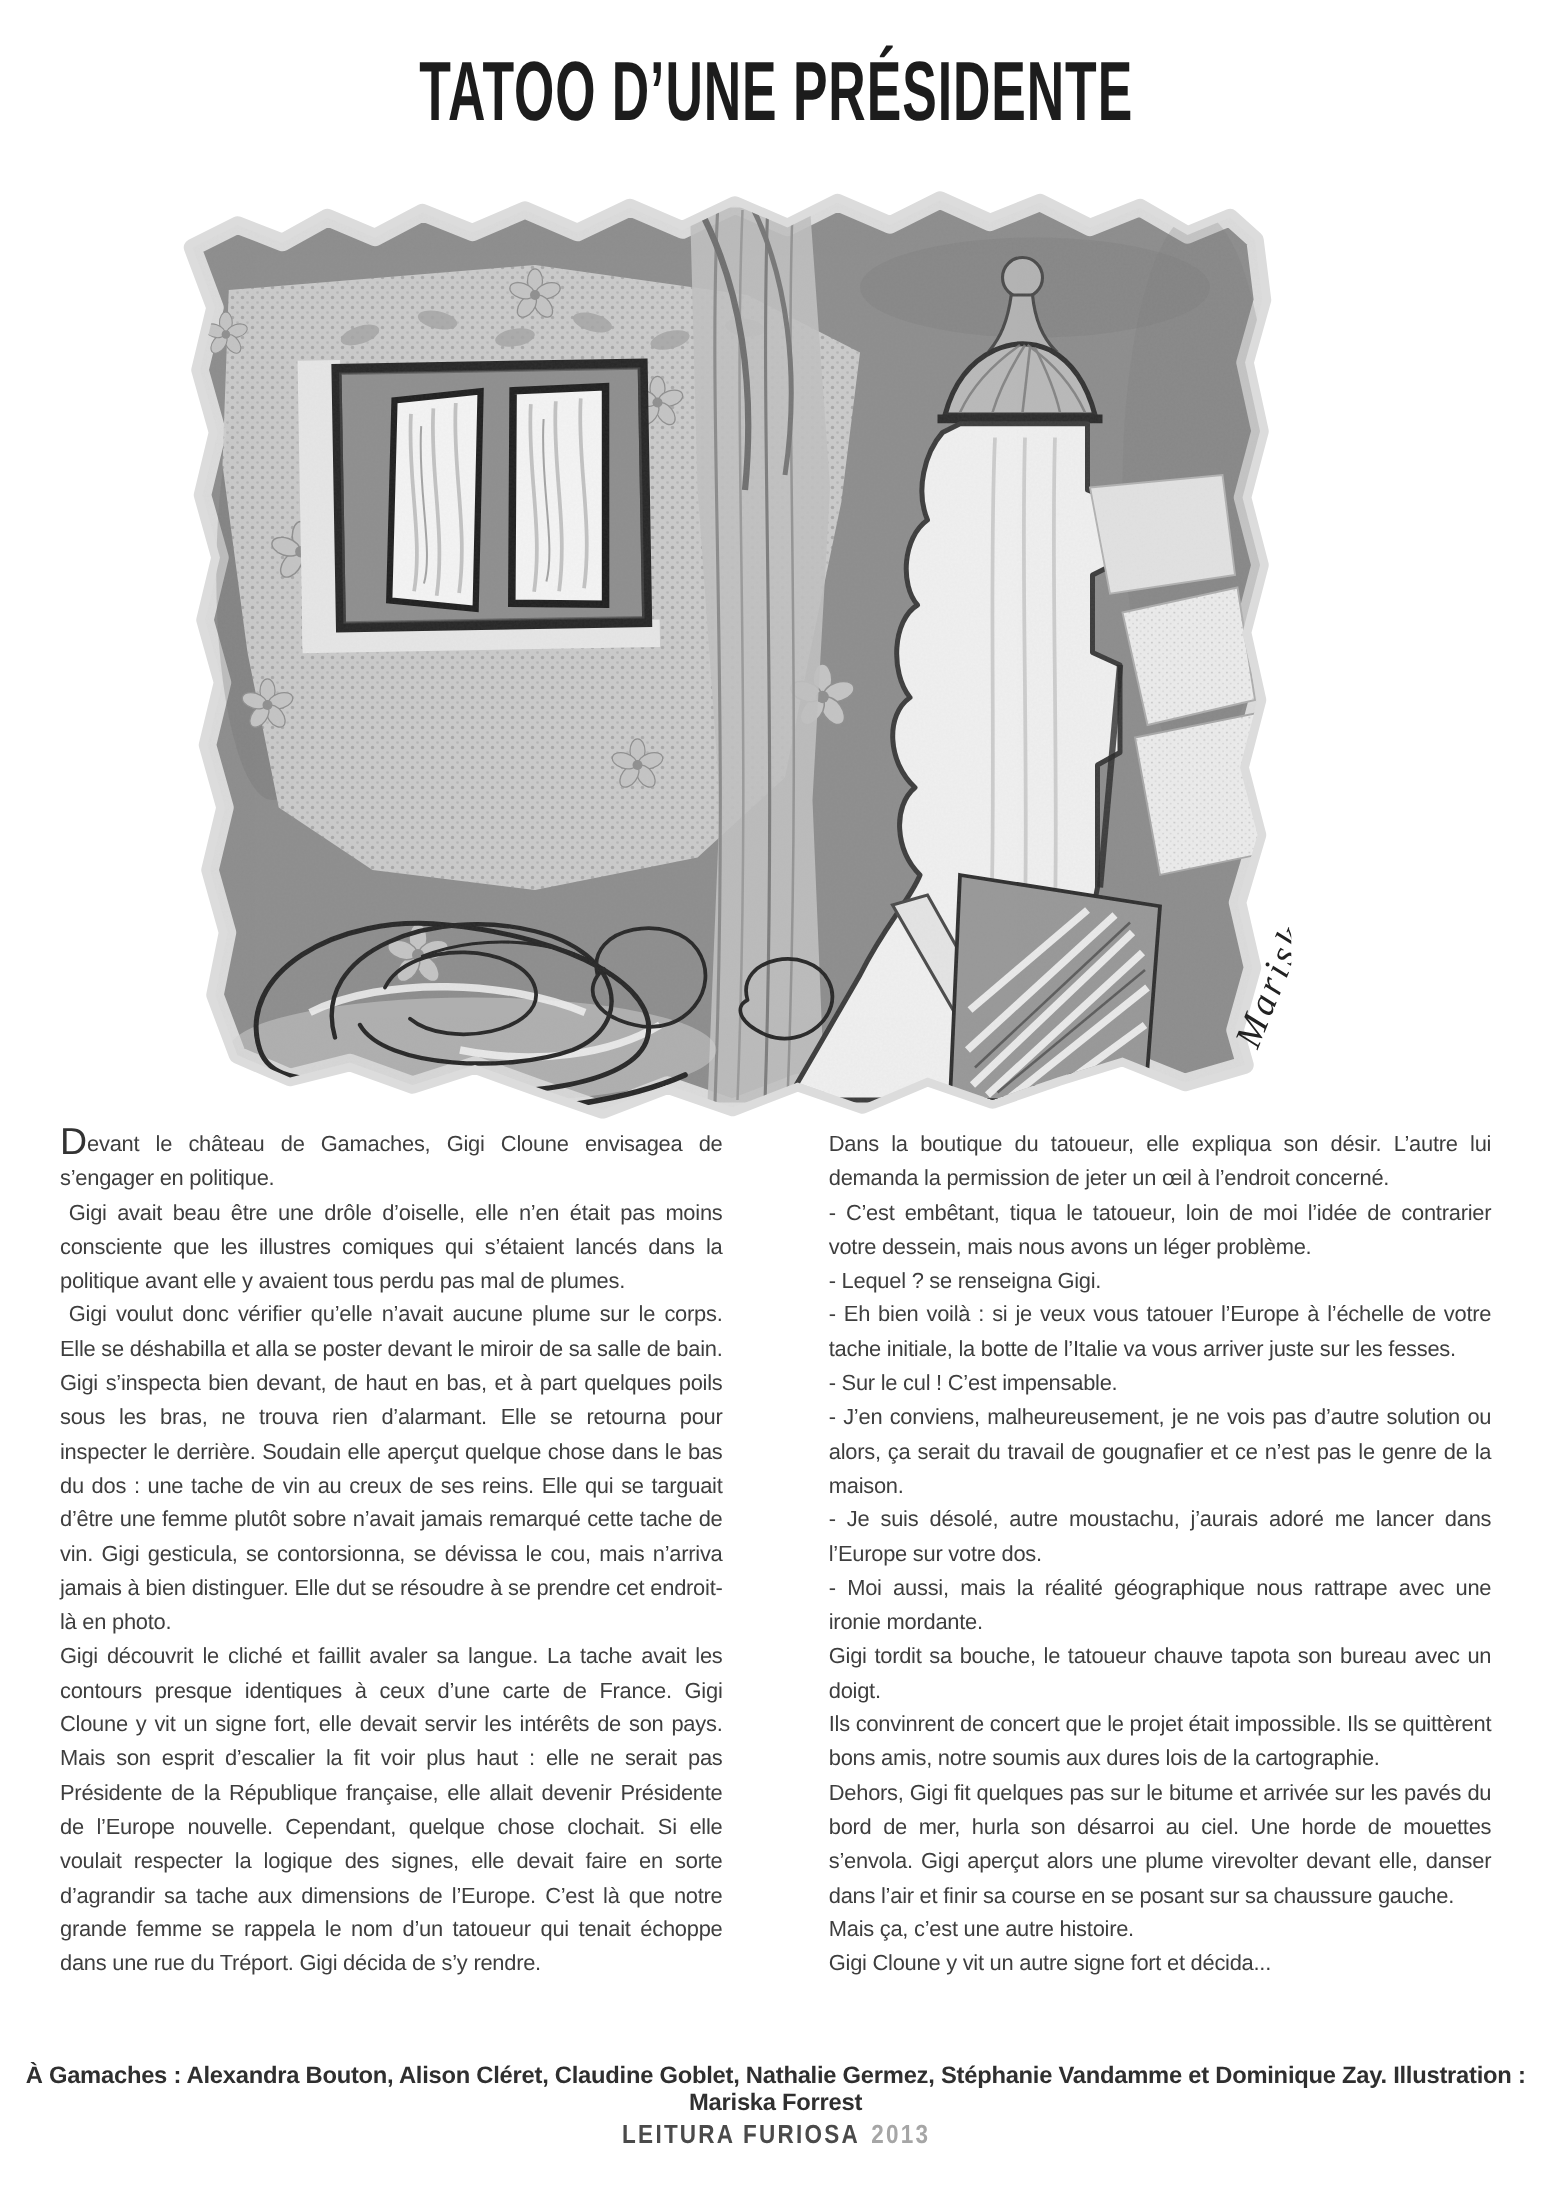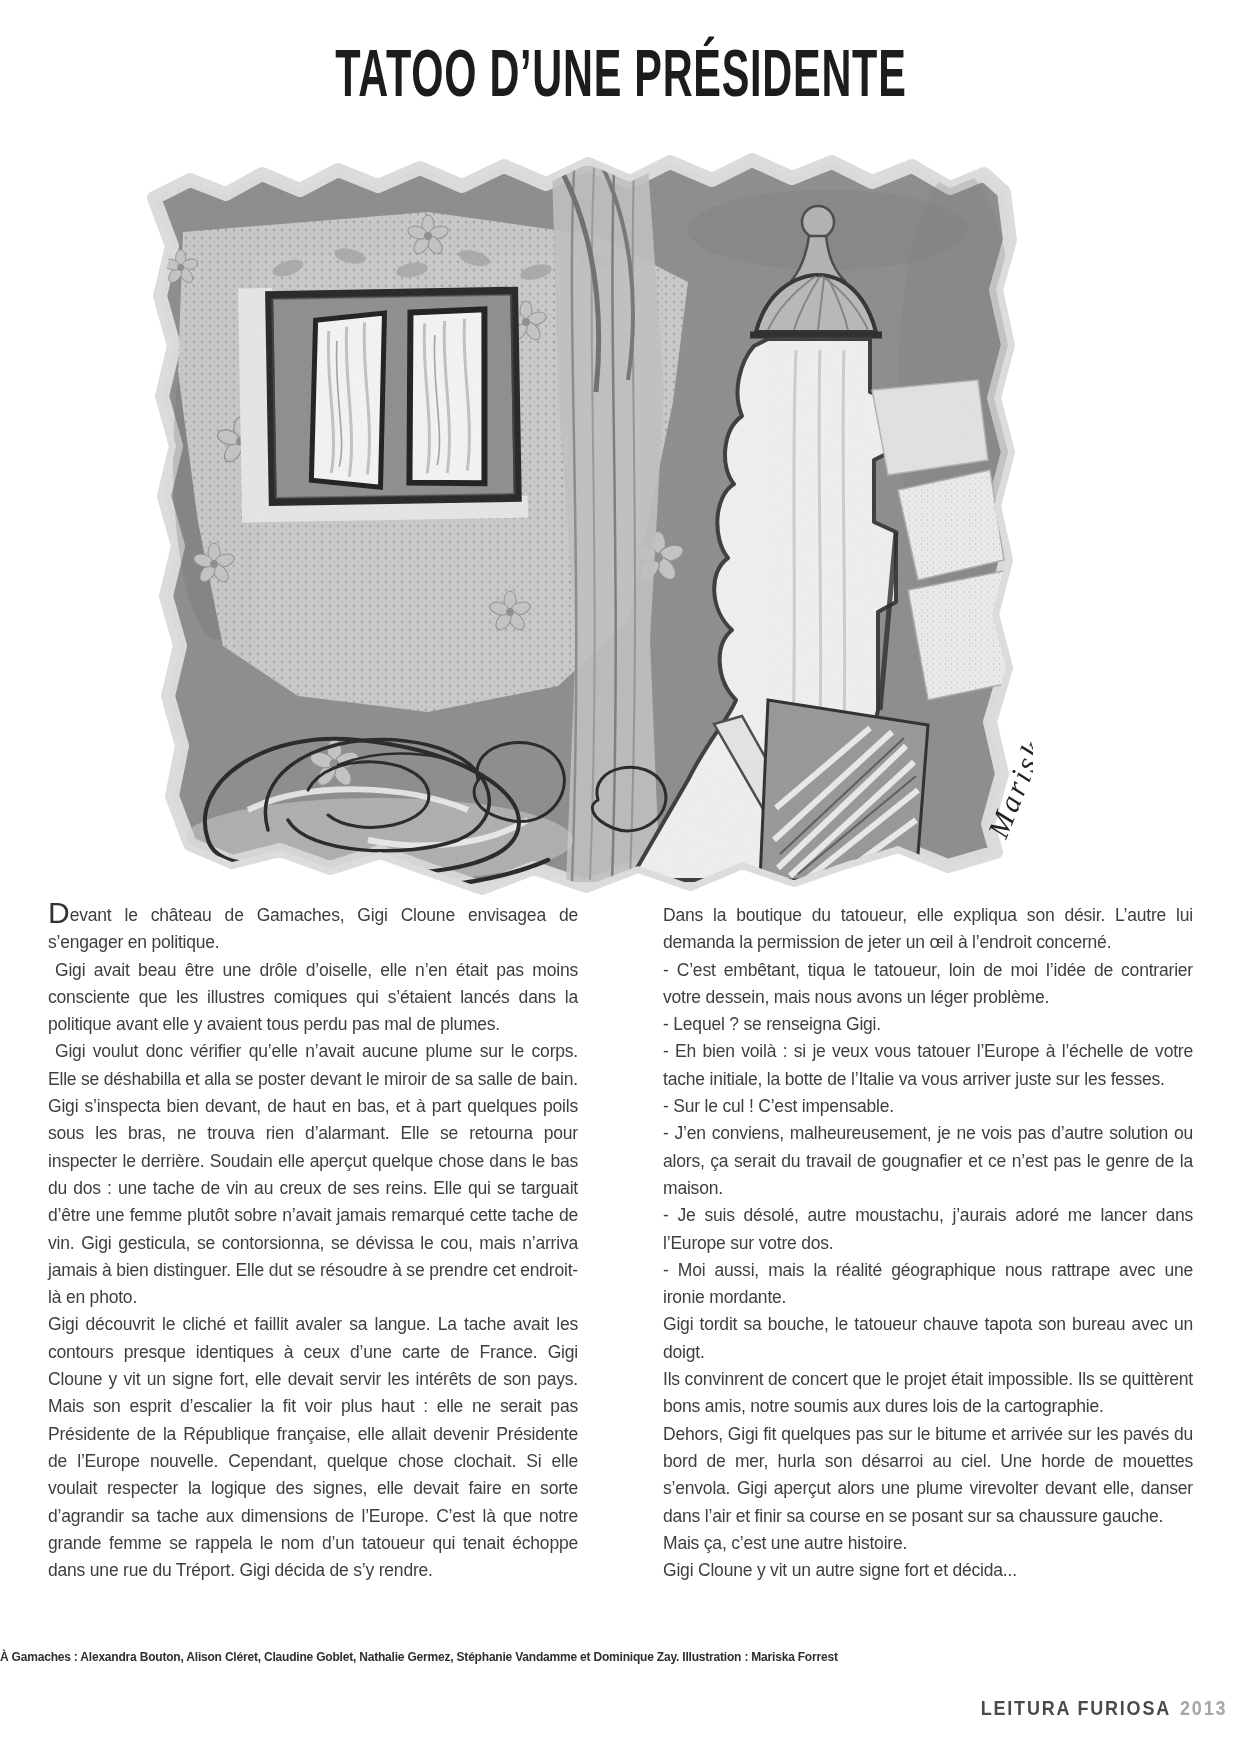--- a/index.html
+++ b/index.html
@@ -49,29 +49,29 @@
   .dropcap{
     font-size:30px;
     line-height:0;
     vertical-align:-2px;
     letter-spacing:0;
     color:#333333;
   }
   
   .credits{
     position:absolute;top:1650px;left:0;width:100%;
-    text-align:left;
+    text-align:center;
     font-weight:700;
-    font-size:12px;
+    font-size:19px;
     letter-spacing:-0.2px;
     color:#2f2f2f;
   }
   .footer{
     position:absolute;top:1697px;left:0;width:100%;
-    text-align:right;
+    text-align:center;
   }
   .footer .inner{
     display:inline-block;
     font-weight:700;
     font-size:20px;
     letter-spacing:2px;
     transform:scale(0.9,1.05);
     white-space:nowrap;
   }
   .footer .brand{color:#4a4a4a;}

